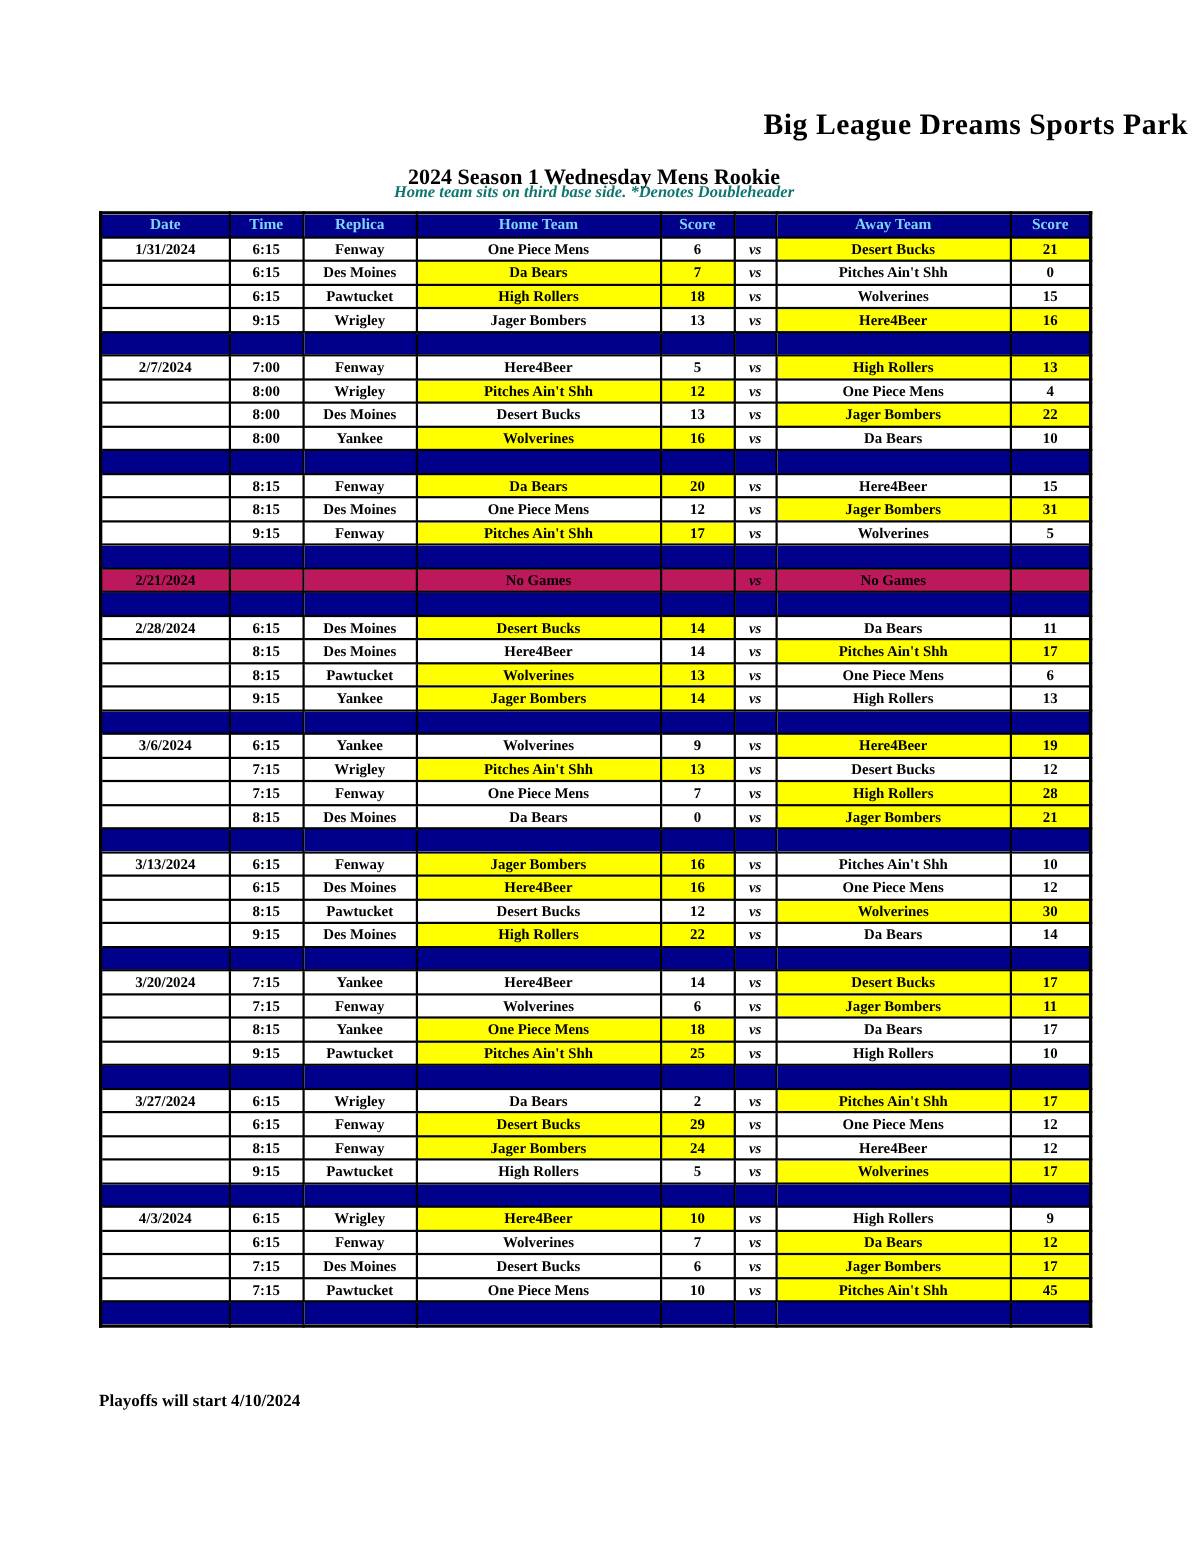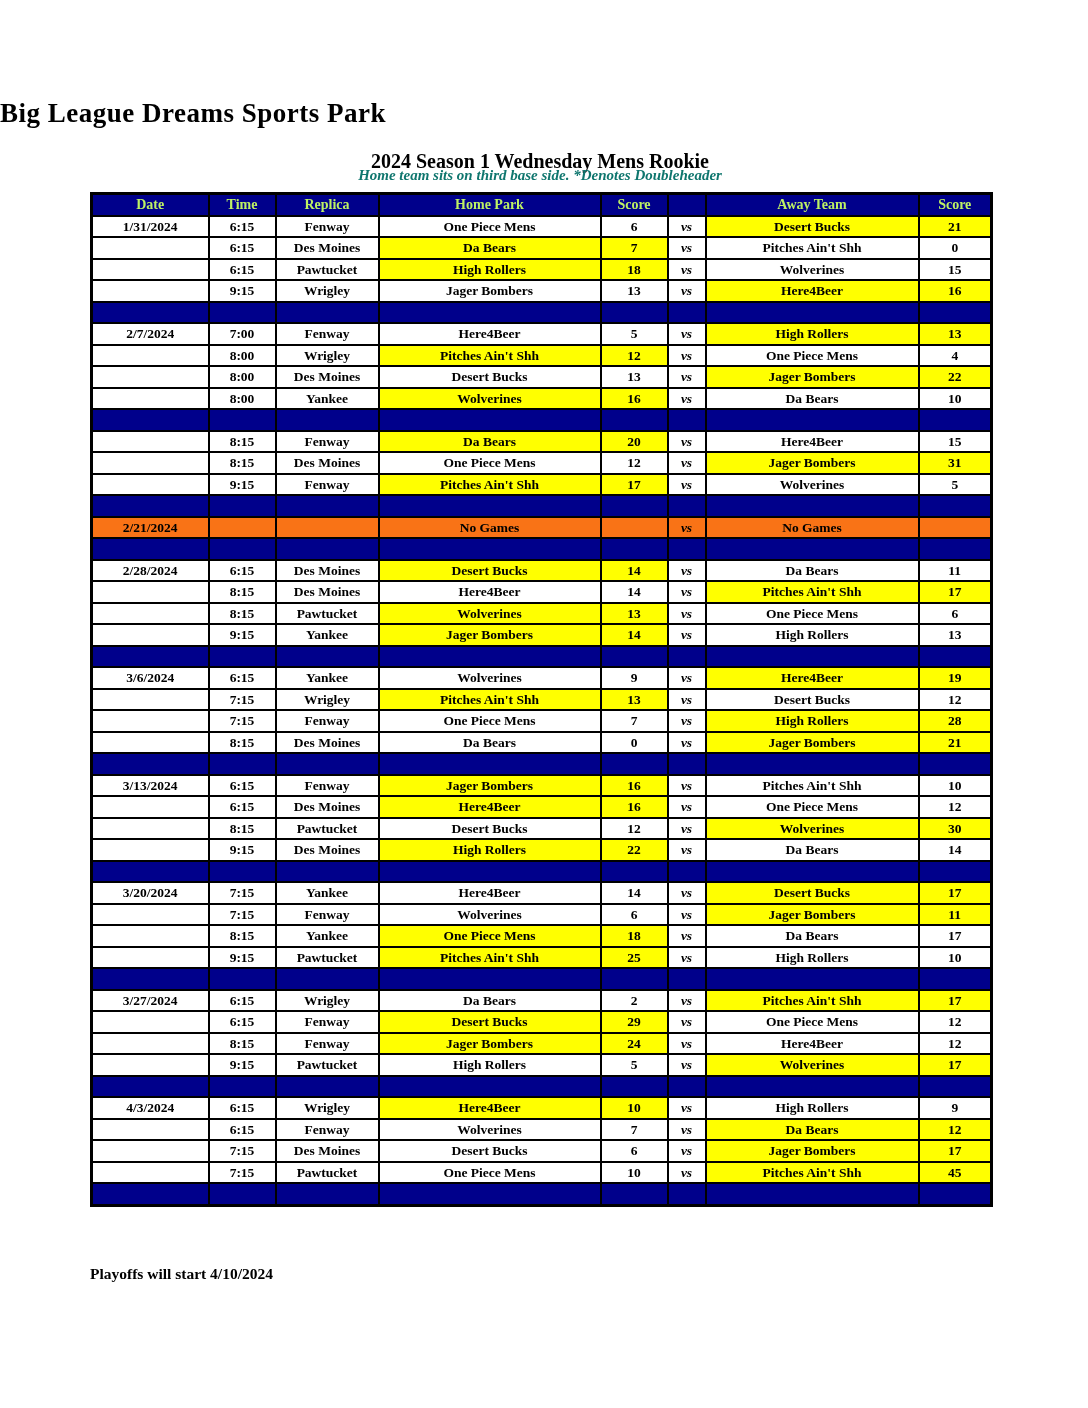--- a/index.html
+++ b/index.html
@@ -1,21 +1,21 @@
 <!DOCTYPE html>
 <html><head>
 <meta charset="utf-8">
 <style>
   html,body { margin:0; padding:0; background:#ffffff; }
   .page {
     position:relative; width:1088px; height:1408px; background:#ffffff;
     font-family:"Liberation Serif", serif; color:#000;
   }
   .title {
-    position:absolute; top:98px; left:0; width:1080px; text-align:left;
+    position:absolute; top:98px; left:0; width:1080px; text-align:right;
     font-size:27px; font-weight:bold; letter-spacing:0.5px;
   }
   .subtitle {
     position:absolute; top:150px; left:0; width:1080px; text-align:center;
     font-size:20px; font-weight:bold;
   }
   .note {
     position:absolute; top:167px; left:0; width:1080px; text-align:center;
     font-size:15px; font-weight:bold; font-style:italic; color:#0f766e;
   }
@@ -23,23 +23,23 @@
     position:absolute; top:192px; left:90px; width:900px;
     border-collapse:collapse; table-layout:fixed;
     border:3px solid #000;
   }
   table.sched td, table.sched th {
     border:2px solid #000; height:19.5px; padding:0;
     text-align:center; vertical-align:middle;
     font-weight:bold; font-size:13.5px; line-height:19.5px;
     overflow:hidden; white-space:nowrap;
   }
-  table.sched th { background:#00008B; color:#bef264; font-size:14px; }
+  table.sched th { background:#00008B; color:#7dd3fc; font-size:14px; }
   td.yellow { background:#FFFF00; }
-  td.green  { background:#f97316; }
+  td.green  { background:#be185d; }
   tr.sep td { background:#00008B; }
   td.vs { font-style:italic; font-size:12.5px; }
   .footer {
     position:absolute; top:1253px; left:90px;
     font-size:15.5px; font-weight:bold;margin-top:12px;
   }
 </style>
 </head>
 <body>
 
@@ -57,21 +57,21 @@
         <col style="width:67px">
         <col style="width:38px">
       <col style="width:213px">
         <col style="width:73px">
     </colgroup>
     <tbody id="sched-body">
         <tr>
           <th>Date</th>
           <th>Time</th>
           <th>Replica</th>
-          <th>Home Park</th>
+          <th>Home Team</th>
           <th>Score</th>
           <th></th>
           <th>Away Team</th>
           <th>Score</th>
         </tr>
         <tr>
           <td>1/31/2024</td>
           <td>6:15</td>
           <td>Fenway</td>
           <td>One Piece Mens</td>

